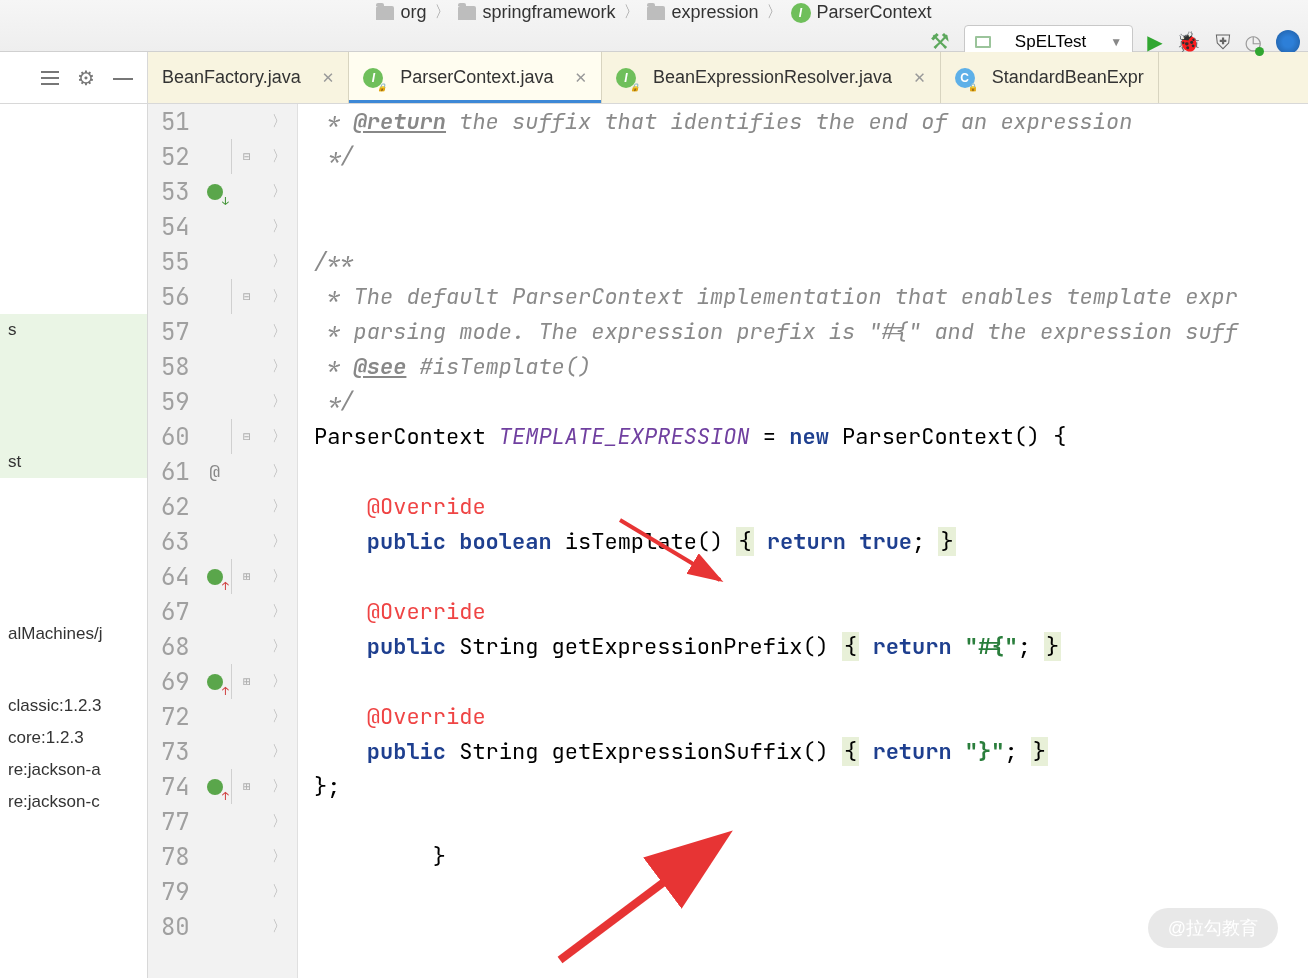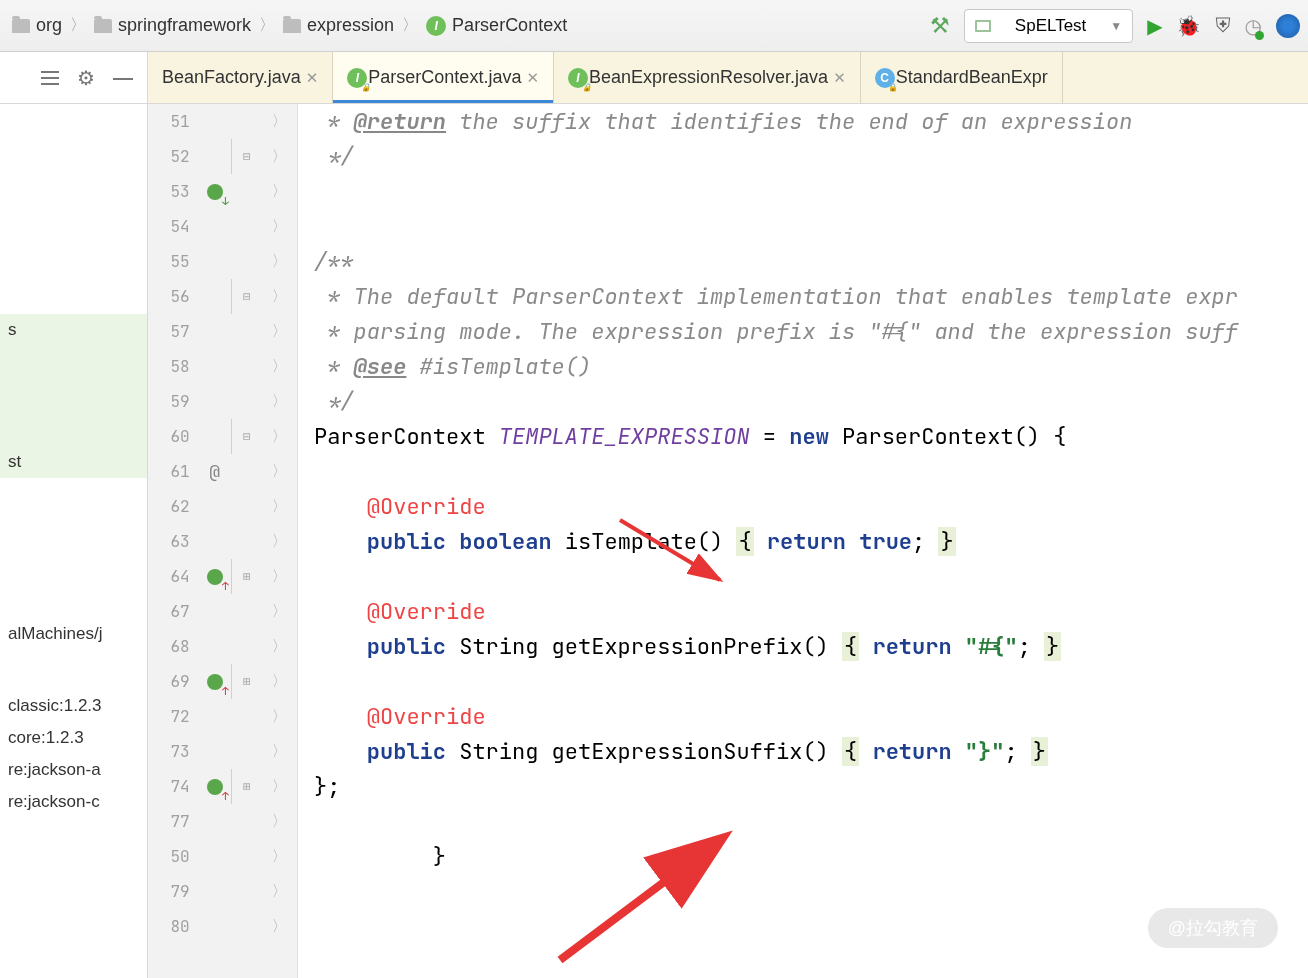--- a/index.html
+++ b/index.html
@@ -1,17 +1,17 @@
 <!DOCTYPE html>
 <html><head>
 <meta charset="utf-8">
 <style>
 * { margin:0; padding:0; box-sizing:border-box; }
 body { font-family:"Lucida Grande",Arial,sans-serif; font-size:13px; background:#fff; overflow:hidden; width:1308px; height:978px; position:relative; }
-.toolbar { height:52px; background:linear-gradient(#f6f6f6,#eee); border-bottom:1px solid #d0d0d0; display:flex; align-items:center; padding:0 8px; }
+.toolbar { height:52px; background:linear-gradient(#f6f6f6,#eee); border-bottom:1px solid #d0d0d0; display:flex; align-items:center; padding:0 8px;flex-direction:column; }
 .breadcrumbs { display:flex; align-items:center; gap:4px; font-size:18px; color:#333; flex:0 0 auto; }
 .bc { display:flex; align-items:center; gap:6px; padding:2px 4px; }
 .folder-ic { width:18px; height:14px; background:#bdbdbd; border-radius:2px 2px 0 0; position:relative; }
 .folder-ic:before { content:""; position:absolute; top:-3px; left:0; width:8px; height:3px; background:#bdbdbd; border-radius:2px 2px 0 0; }
 .i-badge { width:20px; height:20px; border-radius:50%; background:#6fbf5b; color:#fff; font-size:12px; font-weight:bold; display:flex; align-items:center; justify-content:center; font-style:italic; }
 .c-badge { width:20px; height:20px; border-radius:50%; background:#5eb0e8; color:#fff; font-size:12px; font-weight:bold; display:flex; align-items:center; justify-content:center; }
 .sep { color:#999; font-size:16px; }
 .tool-right { margin-left:auto; display:flex; align-items:center; gap:14px; }
 .hammer { color:#5da85d; font-size:22px; }
 .runcfg { background:#fff; border:1px solid #c8c8c8; border-radius:4px; padding:4px 10px; display:flex; align-items:center; gap:24px; font-size:17px; height:34px; }
@@ -23,34 +23,34 @@
 .clock { color:#999; font-size:20px; position:relative;}
 .clock:after{content:"";position:absolute;right:-2px;bottom:-2px;width:9px;height:9px;background:#30a630;border-radius:50%;}
 .gauge { width:24px; height:24px; border-radius:50%; background:radial-gradient(circle,#2d7fd8 30%,#1e5a9e 100%); }
 .midrow { height:52px; background:#fff; border-bottom:1px solid #d8d8d8; display:flex; align-items:stretch; }
 .leftctrl { width:148px; display:flex; align-items:center; justify-content:flex-end; gap:18px; padding-right:14px; border-right:1px solid #d8d8d8; }
 .gear { color:#777; font-size:20px; }
 .dash { color:#777; font-size:20px; font-weight:bold; }
 .hamb { width:18px; height:14px; display:flex; flex-direction:column; justify-content:space-between; }
 .hamb span { height:2px; background:#777; }
 .tabs { flex:1; display:flex; align-items:stretch; background:#f8f4e0; overflow:hidden; }
-.tab { display:flex; align-items:center; gap:1px; padding:0 14px; font-size:18px; color:#333; border-right:1px solid #d8d4c0; position:relative; cursor:pointer; }
+.tab { display:flex; align-items:center; gap:17px; padding:0 14px; font-size:18px; color:#333; border-right:1px solid #d8d4c0; position:relative; cursor:pointer; }
 .tab.active { background:#fffdf0; }
 .tab.active:after { content:""; position:absolute; left:0; right:0; bottom:0; height:3px; background:#3d88d6; }
 .xclose { color:#999; font-size:15px; margin-left:4px; }
 .lock-ov { position:relative; }
 .lock-ov:after { content:"🔒"; position:absolute; right:-4px; bottom:-4px; font-size:8px; color:#888;}
 .main { display:flex; height:calc(100% - 104px); }
 .leftpanel { width:148px; border-right:1px solid #d8d8d8; background:#fff; font-size:17px; color:#333; overflow:hidden; }
 .lp-item { padding:6px 8px; white-space:nowrap; }
 .lp-green { background:#eaf5e5; }
 .editor { flex:1; display:flex; background:#fff; font-family:"JetBrains Mono","Consolas",monospace; font-size:22px; line-height:35px; }
 .gutter { width:150px; background:#f2f2f2; border-right:1px solid #e0e0e0; }
 .grow { height:35px; display:flex; align-items:center; }
-.lnum { width:50px; text-align:right; padding-right:8px; color:#a0a0a0; font-size:16px; }
+.lnum { width:50px; text-align:right; padding-right:8px; color:#a0a0a0; font-size:24px; }
 .gic { width:34px; display:flex; justify-content:center; align-items:center; }
 .ibadge-sm { width:16px; height:16px; border-radius:50%; background:#5aa64b; display:inline-block; position:relative; }
 .arr-dn { position:absolute; right:-6px; font-size:11px; color:#3d9130; }
 .arr-up { position:absolute; right:-6px; font-size:11px; color:#d04040; }
 .at { color:#888; font-size:18px; }
 .fold { width:30px; display:flex; justify-content:center; color:#b0b0b0; font-size:13px; }
 .fold-l { border-left:1px solid #d0d0d0; }
 .chev { width:36px; display:flex; justify-content:center; color:#b0b0b0; font-size:15px; }
 .code { flex:1; padding-left:16px; }
 .cl { height:35px; white-space:pre; }
@@ -291,21 +291,21 @@
           <div class="fold fold-l">⊞</div>
           <div class="chev">〉</div>
         </div>
         <div class="grow">
           <div class="lnum">77</div>
           <div class="gic"></div>
           <div class="fold fold-l"></div>
           <div class="chev">〉</div>
         </div>
         <div class="grow">
-          <div class="lnum">50</div>
+          <div class="lnum">78</div>
           <div class="gic"></div>
           <div class="fold fold-l"></div>
           <div class="chev">〉</div>
         </div>
         <div class="grow">
           <div class="lnum">79</div>
           <div class="gic"></div>
           <div class="fold fold-l"></div>
           <div class="chev">〉</div>
         </div>

